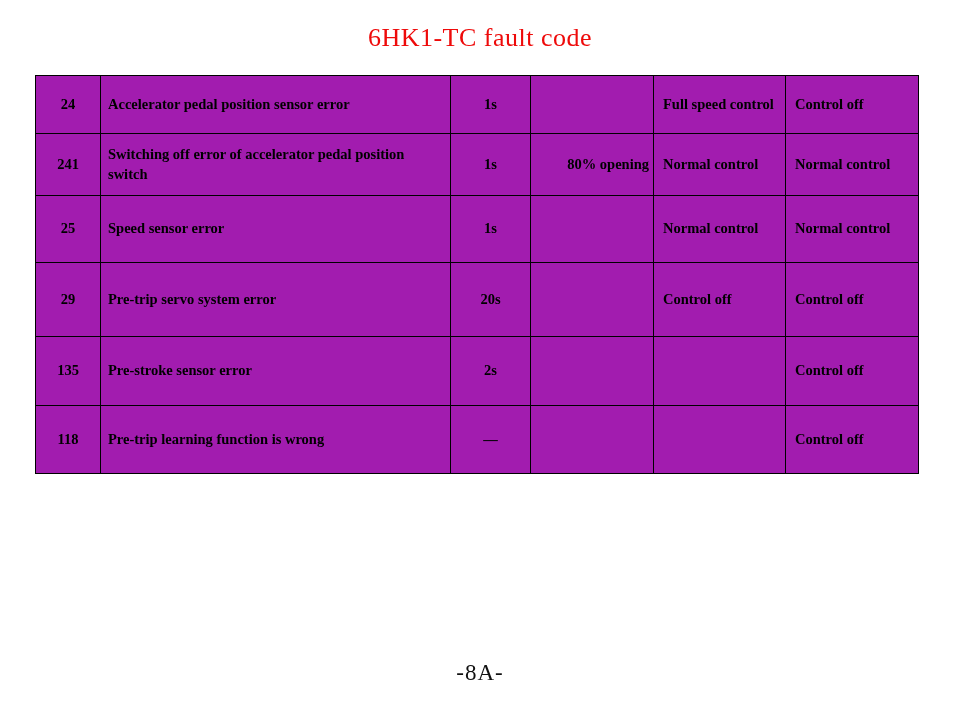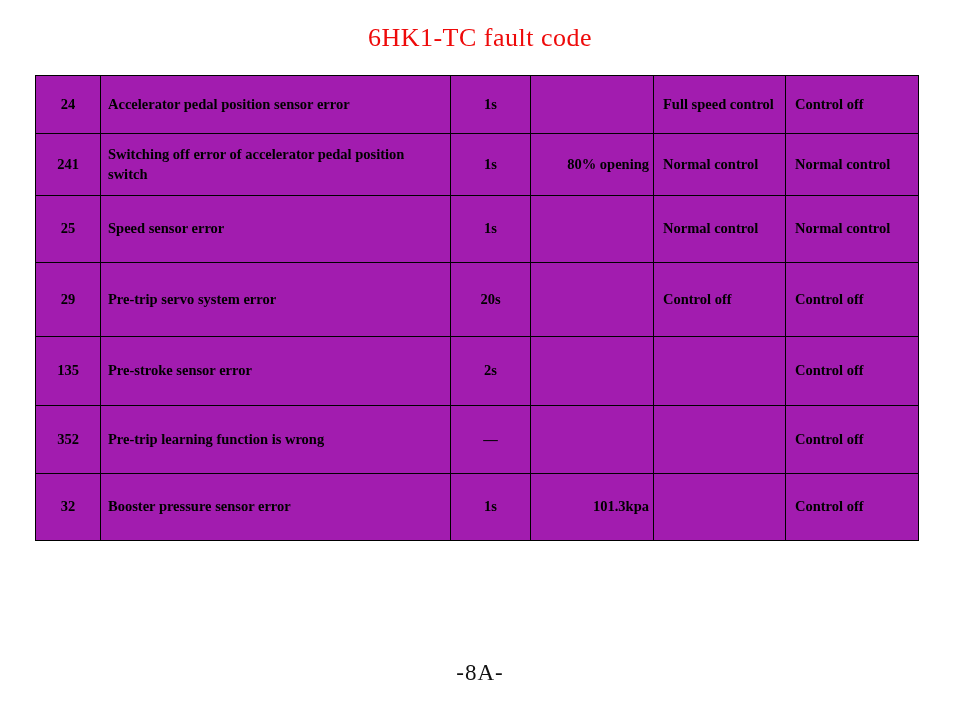--- a/index.html
+++ b/index.html
@@ -114,31 +114,23 @@
     </tr>
     <tr style="height:69px">
       <td class="c-code">135</td>
       <td class="c-desc">Pre-stroke sensor error</td>
       <td class="c-time">2s</td>
       <td class="c-value"></td>
       <td class="c-ctrl-a"></td>
       <td class="c-ctrl-b">Control off</td>
     </tr>
     <tr style="height:68px">
-      <td class="c-code">352</td>
+      <td class="c-code">118</td>
       <td class="c-desc">Pre-trip learning function is wrong</td>
       <td class="c-time">—</td>
       <td class="c-value"></td>
-      <td class="c-ctrl-a"></td>
-      <td class="c-ctrl-b">Control off</td>
-    </tr>
-    <tr style="height:67px">
-      <td class="c-code">32</td>
-      <td class="c-desc">Booster pressure sensor error</td>
-      <td class="c-time">1s</td>
-      <td class="c-value">101.3kpa</td>
       <td class="c-ctrl-a"></td>
       <td class="c-ctrl-b">Control off</td>
     </tr>
   </tbody>
 </table>
 
 <div class="page-footer">-8A-</div>
 
 </body></html>

